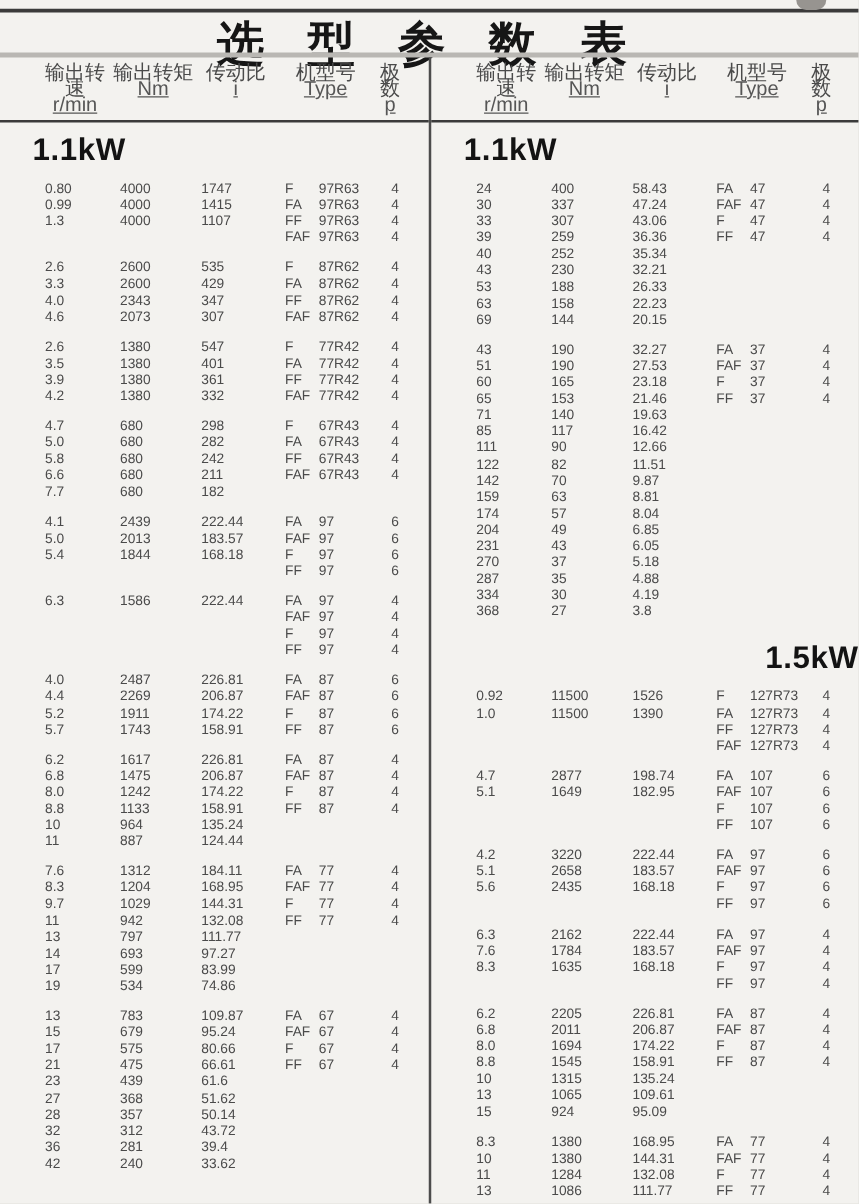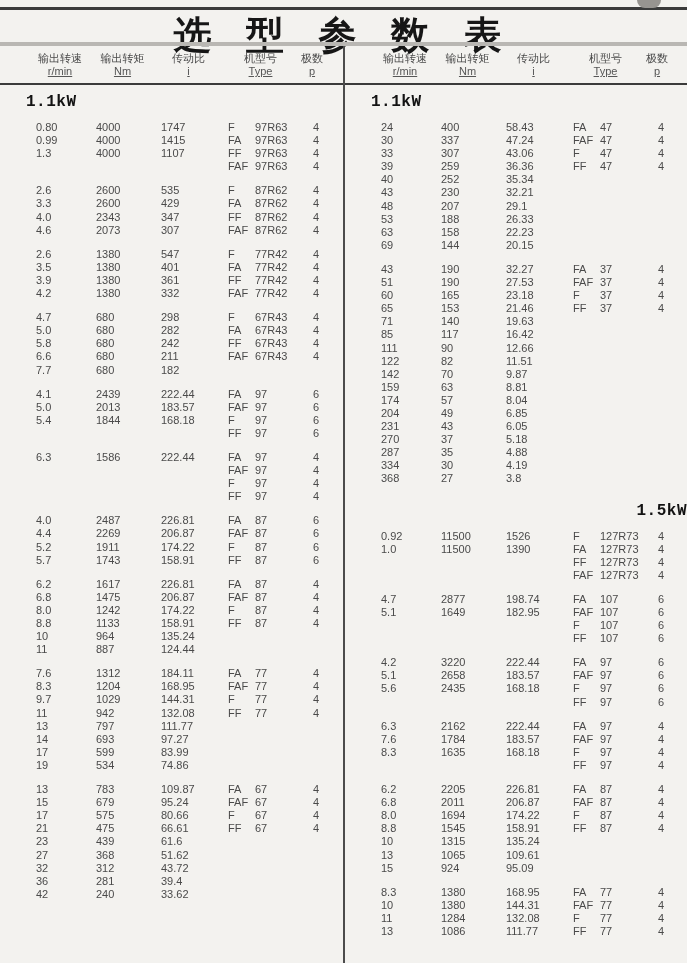--- a/index.html
+++ b/index.html
@@ -9,26 +9,26 @@
   .corner-mark{position:absolute;top:0;right:26px;width:24px;height:8px;background:#979490;
                border-radius:0 0 12px 12px;}
   .title{position:absolute;top:10px;left:0;width:687px;margin:0;text-align:center;
          font-size:38px;font-weight:bold;letter-spacing:12px;color:#161616;}
   .title-rule{position:absolute;top:42px;left:0;width:687px;height:4px;background:#b9b7b3;}
   .content{position:absolute;top:46px;left:0;width:687px;height:917px;display:flex;}
   .half{width:343px;box-sizing:border-box;}
   .half.right{width:342px;}
   .v-divider{width:2px;background:#4c4c4c;height:917px;}
   .head-row{display:flex;padding:6px 0 5px 30px;border-bottom:2px solid #3b3b3b;}
-  .hcell{text-align:center;font-size:11px;line-height:13px;color:#4a4a4a;}
+  .hcell{text-align:center;font-size:16px;line-height:13px;color:#4a4a4a;}
   .hunit{color:#565656;text-decoration:underline;}
   .w1{width:60px}.w2{width:65px}.w3{width:67px}.w4{width:77px}.w5{width:26px}
   .sections{padding-top:2px;}
-  .section-label{font-size:16px;font-weight:bold;color:#131313;margin:6px 0 10px 26px;
-                 letter-spacing:0.5px;font-family:Liberation Mono, monospace;}
+  .section-label{font-size:25px;font-weight:bold;color:#131313;margin:6px 0 10px 26px;
+                 letter-spacing:0.5px;}
   .block + .section-label{margin-top:16px;text-align:right;}
   .block{margin-bottom:11px;}
   .row{display:flex;padding-left:36px;height:13.1px;font-size:11px;line-height:13.1px;
        white-space:nowrap;}
   .cell{overflow:visible;}
   .c-speed{width:60px}
   .c-torque{width:65px}
   .c-ratio{width:67px}
   .c-mount{width:27px}
   .c-model{width:50px}
@@ -475,20 +475,28 @@
             </div>
             <div class="row">
               <div class="cell c-speed">27</div>
               <div class="cell c-torque">368</div>
               <div class="cell c-ratio">51.62</div>
               <div class="cell c-mount"></div>
               <div class="cell c-model"></div>
               <div class="cell c-poles"></div>
             </div>
             <div class="row">
+              <div class="cell c-speed">28</div>
+              <div class="cell c-torque">357</div>
+              <div class="cell c-ratio">50.14</div>
+              <div class="cell c-mount"></div>
+              <div class="cell c-model"></div>
+              <div class="cell c-poles"></div>
+            </div>
+            <div class="row">
               <div class="cell c-speed">32</div>
               <div class="cell c-torque">312</div>
               <div class="cell c-ratio">43.72</div>
               <div class="cell c-mount"></div>
               <div class="cell c-model"></div>
               <div class="cell c-poles"></div>
             </div>
             <div class="row">
               <div class="cell c-speed">36</div>
               <div class="cell c-torque">281</div>
@@ -579,28 +587,20 @@
             </div>
             <div class="row">
               <div class="cell c-speed">43</div>
               <div class="cell c-torque">230</div>
               <div class="cell c-ratio">32.21</div>
               <div class="cell c-mount"></div>
               <div class="cell c-model"></div>
               <div class="cell c-poles"></div>
             </div>
             <div class="row">
-              <div class="cell c-speed">48</div>
-              <div class="cell c-torque">207</div>
-              <div class="cell c-ratio">29.1</div>
-              <div class="cell c-mount"></div>
-              <div class="cell c-model"></div>
-              <div class="cell c-poles"></div>
-            </div>
-            <div class="row">
               <div class="cell c-speed">53</div>
               <div class="cell c-torque">188</div>
               <div class="cell c-ratio">26.33</div>
               <div class="cell c-mount"></div>
               <div class="cell c-model"></div>
               <div class="cell c-poles"></div>
             </div>
             <div class="row">
               <div class="cell c-speed">63</div>
               <div class="cell c-torque">158</div>

